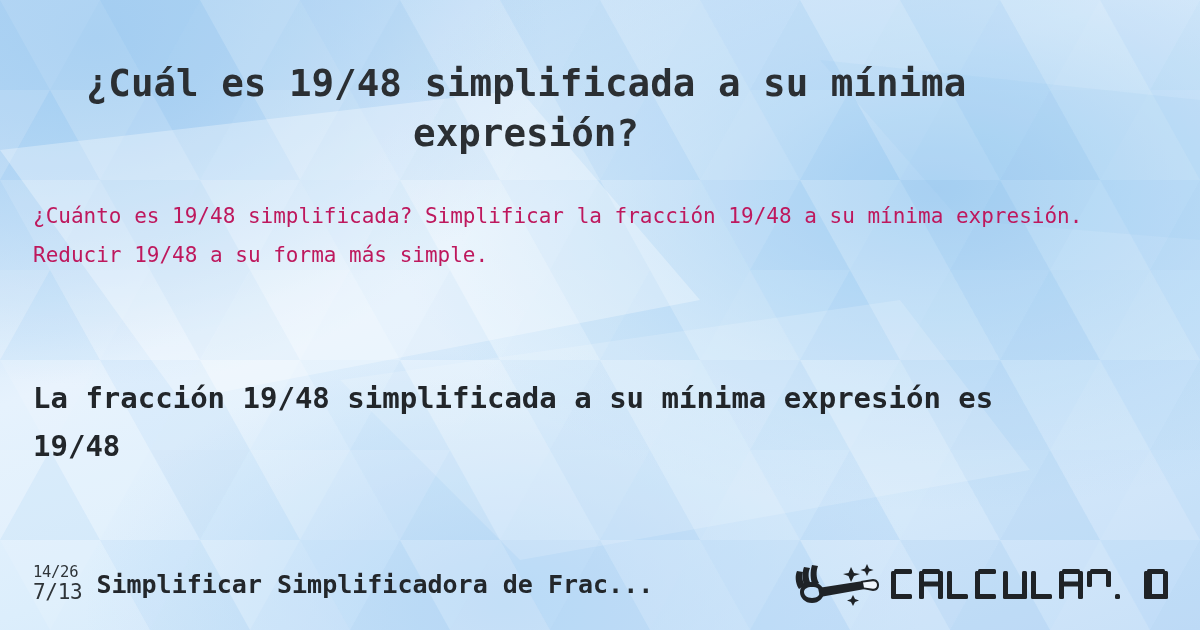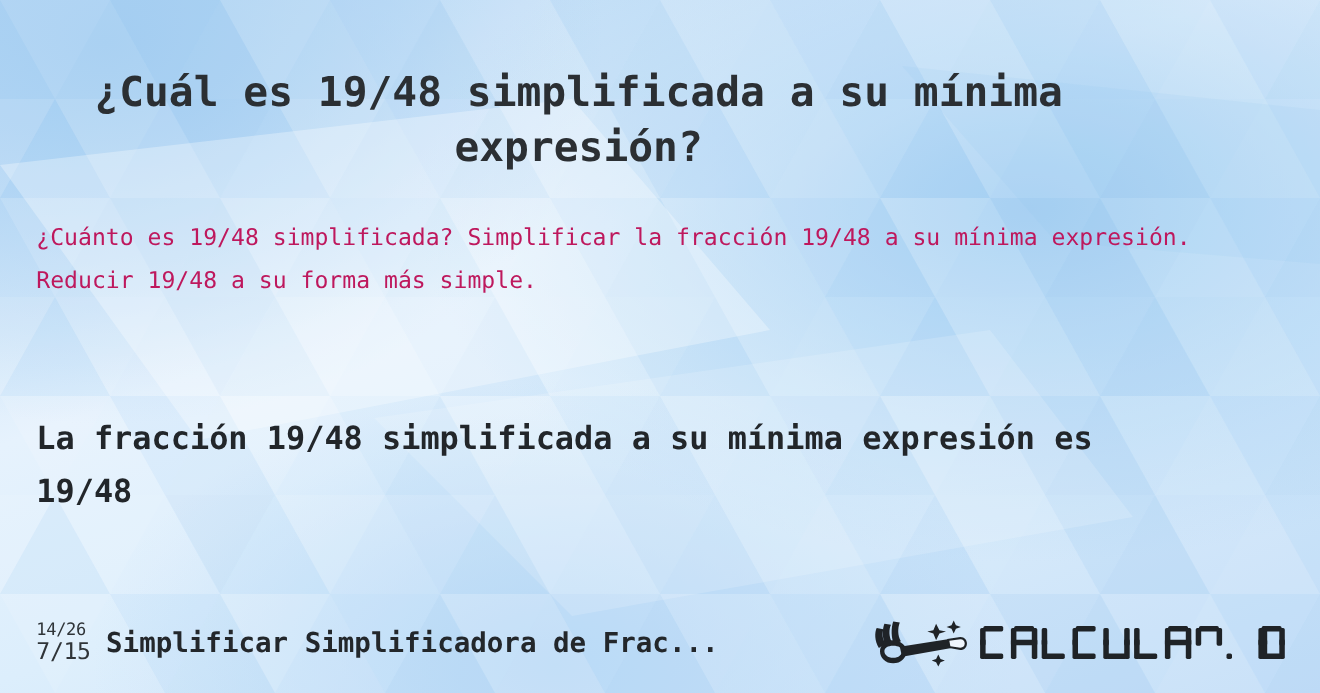--- a/index.html
+++ b/index.html
@@ -323,21 +323,21 @@
     <h1 class="title">¿Cuál es 19/48 simplificada a su mínima expresión?</h1>
 
     <p class="lead">¿Cuánto es 19/48 simplificada? Simplificar la fracción 19/48 a su mínima expresión. Reducir 19/48 a su forma más simple.</p>
 
     <p class="answer">La fracción 19/48 simplificada a su mínima expresión es 19/48</p>
 
     <div class="footer">
 
       <div class="fraction-badge">
         <span class="num">14/26</span>
-        <span class="den">7/15</span>
+        <span class="den">7/13</span>
       </div>
 
       <div class="footer-title">Simplificar Simplificadora de Frac...</div>
 
       <div class="logo">
         <svg width="387" height="46" viewBox="0 0 387 46">
           <g fill="#1f2327">
 
             <path d="M6 10 C4 14, 4 22, 8 28 L14 24 C11 20, 11 15, 12 11 Z"></path>
             <path d="M13 6 C11 11, 11 20, 14 26 L20 23 C17 18, 17 11, 19 7 Z"></path>

